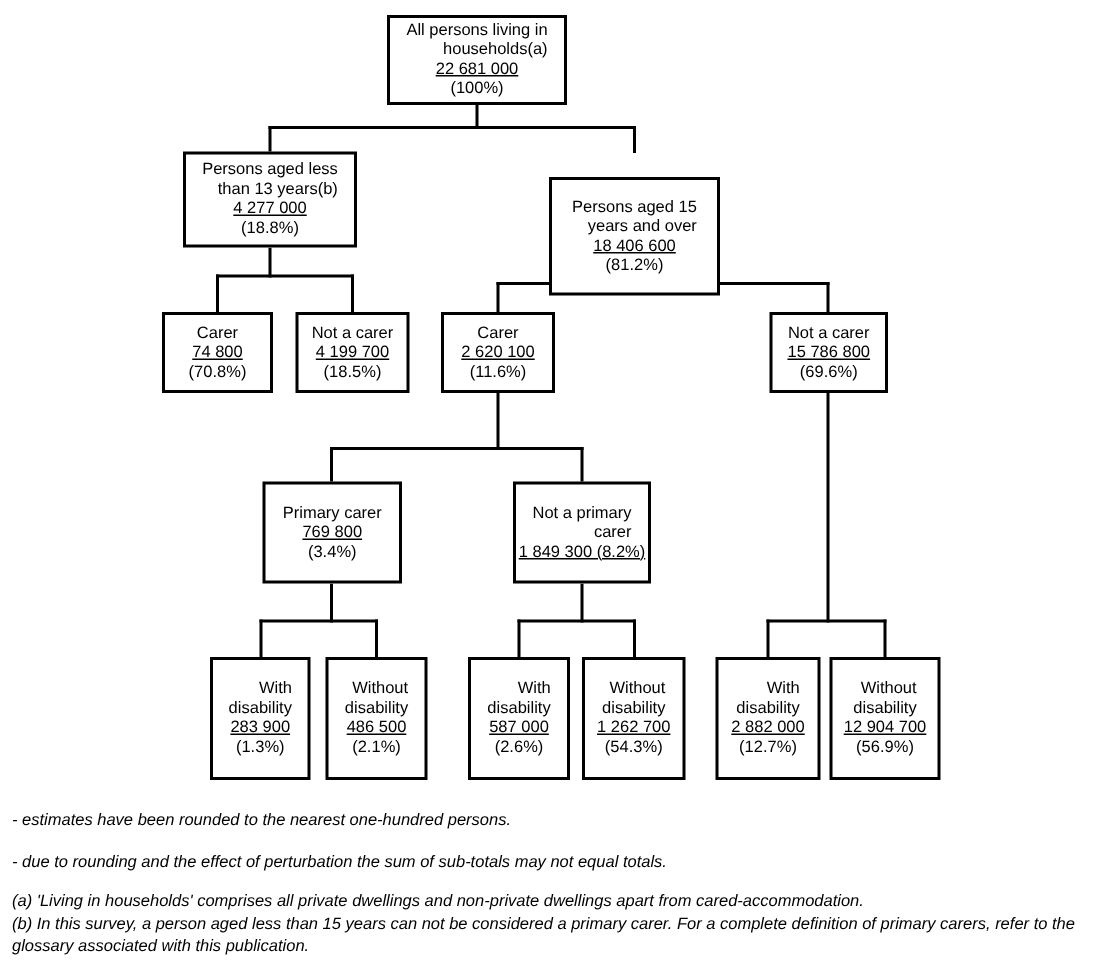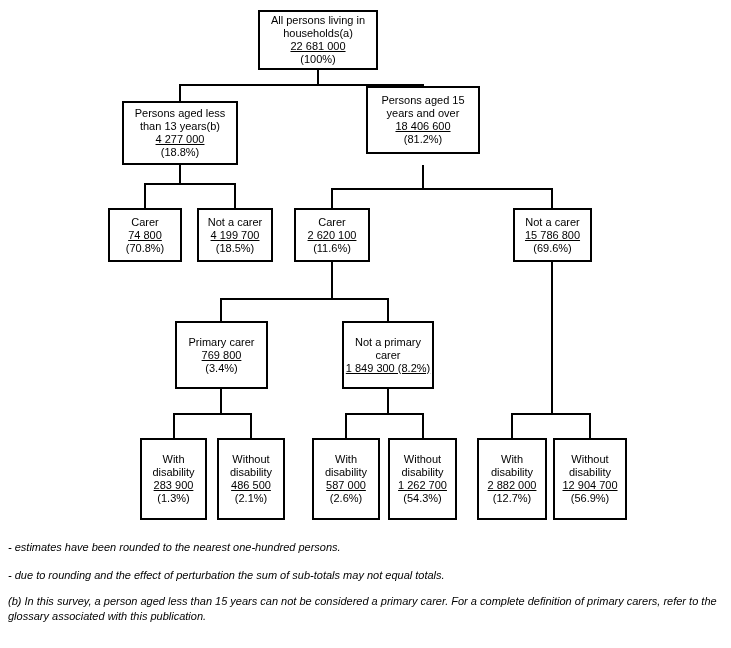--- a/index.html
+++ b/index.html
@@ -22,21 +22,21 @@
     border: 2px solid #000000;
     background: #ffffff;
     display: flex;
     flex-direction: column;
     align-items: center;
     justify-content: center;
     text-align: center;
     font-size: 11px;
     line-height: 13px;
   }
-  .node .lbl { white-space: pre-line; display: block; }
+  .node .lbl { white-space: pre-line; display: block; text-align: right; }
   .node .val { display: block; text-decoration: underline; }
   .node .pct { display: block; }
   .conn {
     position: absolute;
     background: #000000;
   }
   .notes {
     position: absolute;
     left: 8px;
     top: 540px;
@@ -97,21 +97,21 @@
     <span class="val">22 681 000</span>
     <span class="pct">(100%)</span>
   </div>
 
   <div class="node" style="left:122px;top:101px;width:116px;height:64px">
     <span class="lbl">Persons aged less
 than 13 years(b)</span>
     <span class="val">4 277 000</span>
     <span class="pct">(18.8%)</span>
   </div>
-  <div class="node" style="left:366px;top:86px;width:114px;height:68px">
+  <div class="node" style="left:366px;top:118px;width:114px;height:79px">
     <span class="lbl">Persons aged 15
 years and over</span>
     <span class="val">18 406 600</span>
     <span class="pct">(81.2%)</span>
   </div>
 
   <div class="node" style="left:108px;top:208px;width:74px;height:54px">
     <span class="lbl">Carer</span>
     <span class="val">74 800</span>
     <span class="pct">(70.8%)</span>
@@ -177,16 +177,17 @@
   <div class="node" style="left:553px;top:438px;width:74px;height:82px">
     <span class="lbl">Without
 disability</span>
     <span class="val">12 904 700</span>
     <span class="pct">(56.9%)</span>
   </div>
 
   <div class="notes">
     <div class="n1">- estimates have been rounded to the nearest one-hundred persons.</div>
     <div class="n2">- due to rounding and the effect of perturbation the sum of sub-totals may not equal totals.</div>
+    <div class="fa">(a) 'Living in households' comprises all private dwellings and non-private dwellings apart from cared-accommodation.</div>
     <div class="fb">(b) In this survey, a person aged less than 15 years can not be considered a primary carer. For a complete definition of primary carers, refer to the glossary associated with this publication.</div>
   </div>
 
 </div>
 
 </body></html>

